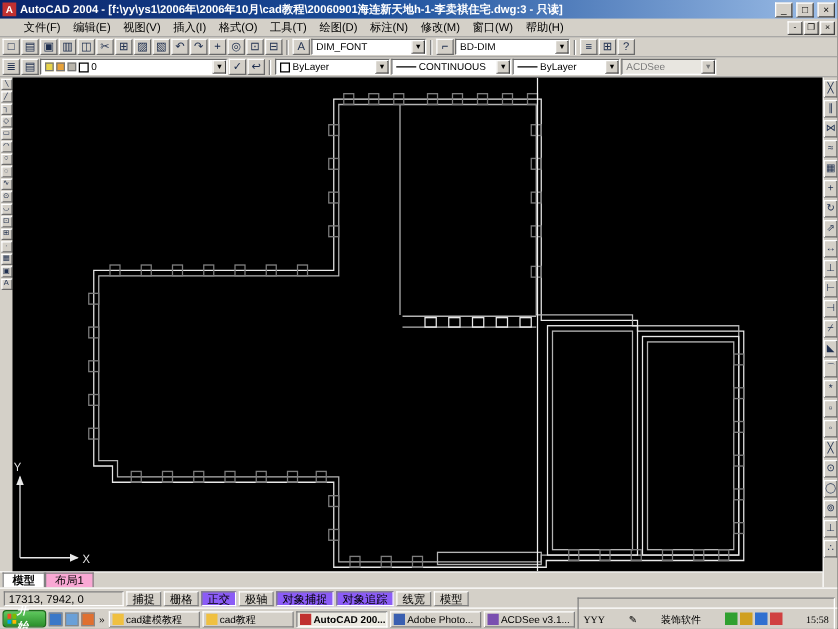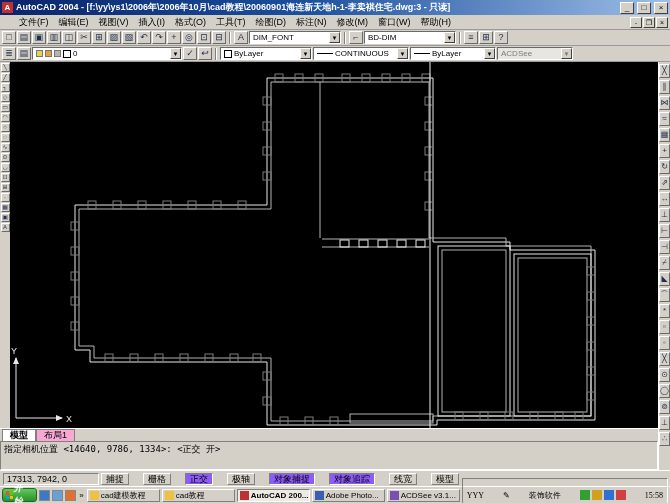--- a/index.html
+++ b/index.html
@@ -309,23 +309,20 @@
               <polygon points="3,302 9,302 6,295" fill="#e8e8e8"></polygon>
               <text x="56" y="360" fill="#e8e8e8" font-size="9" font-family="Liberation Sans, sans-serif">X</text>
               <text x="1" y="292" fill="#e8e8e8" font-size="9" font-family="Liberation Sans, sans-serif">Y</text>
             </svg>
         </div>
       </div>
       <div class="tabsbar">
         <span class="tab active">模型</span>
         <span class="tab">布局1</span>
       </div>
-      <div class="command">
-        <div>指定相机位置 &lt;14640, 9786, 1334&gt;:  &lt;正交 开&gt;</div>
-      </div>
     </div>
     <div class="rtb" id="modify-toolbar">
         <span class="tb-icon">╳</span>
         <span class="tb-icon">∥</span>
         <span class="tb-icon">⋈</span>
         <span class="tb-icon">≈</span>
         <span class="tb-icon">▦</span>
         <span class="tb-icon">+</span>
         <span class="tb-icon">↻</span>
         <span class="tb-icon">⇗</span>
@@ -343,21 +340,21 @@
         <span class="tb-icon">⊙</span>
         <span class="tb-icon">◯</span>
         <span class="tb-icon">⊚</span>
         <span class="tb-icon">⊥</span>
         <span class="tb-icon">∴</span>
       </div>
   </div>
 
   <div class="statusbar">
     <span class="coords">17313, 7942, 0</span>
-    <span class="icon-group" id="status-buttons" style="gap:14px">
+    <span class="icon-group" id="status-buttons" style="gap:2px">
         <span class="status-btn">捕捉</span>
         <span class="status-btn">栅格</span>
         <span class="status-btn pressed">正交</span>
         <span class="status-btn">极轴</span>
         <span class="status-btn pressed">对象捕捉</span>
         <span class="status-btn pressed">对象追踪</span>
         <span class="status-btn">线宽</span>
         <span class="status-btn">模型</span>
       </span>
   </div>

